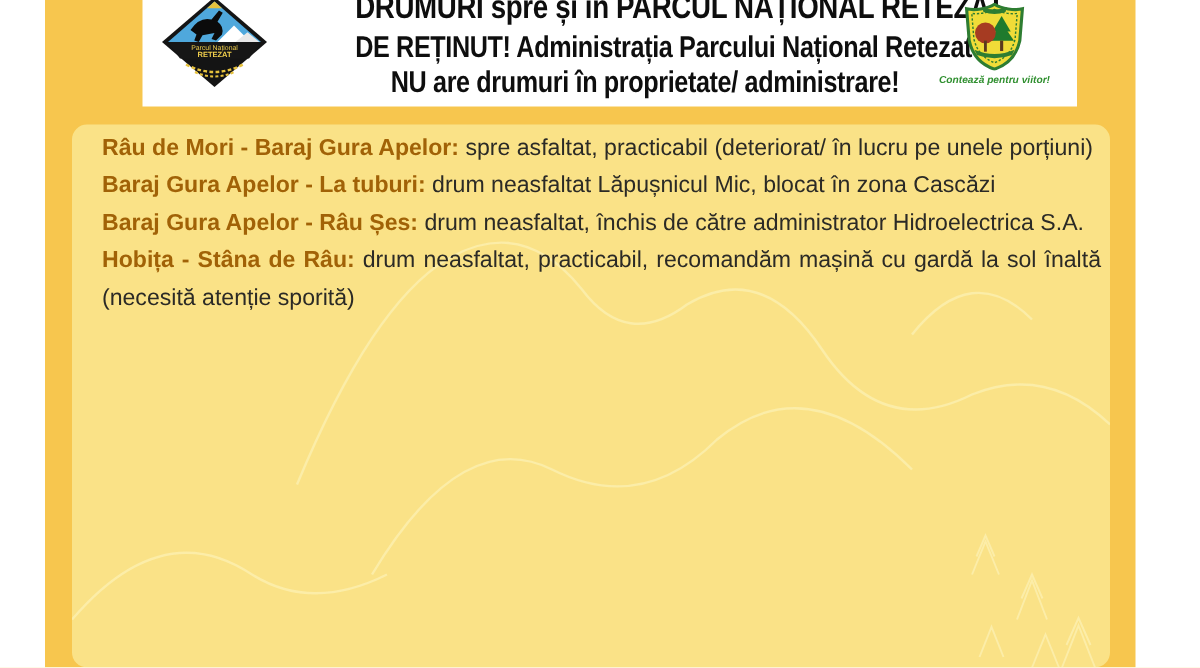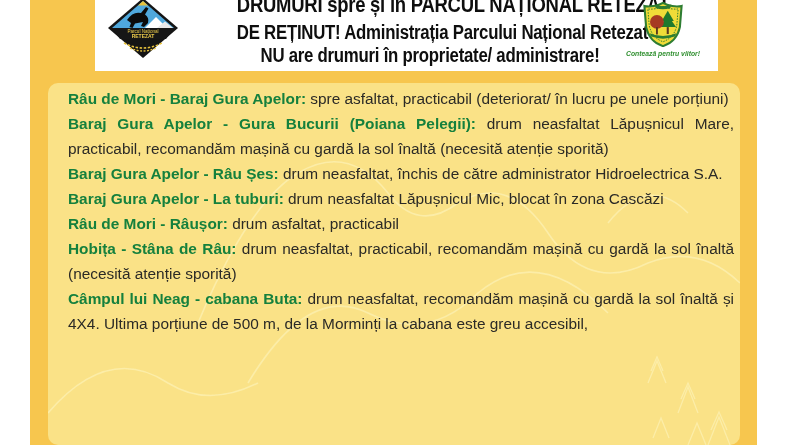--- a/index.html
+++ b/index.html
@@ -17,21 +17,21 @@
   .t3{top:44px;font-size:20px;}
   .right-logo-wrap{position:absolute;right:16px;top:0;width:78px;height:71px;text-align:center;}
   .romsilva-logo{display:block;margin:2px auto 0 auto;width:48px;height:45px;}
   .tagline{margin-top:3px;font-size:6.8px;font-weight:bold;font-style:italic;color:#2F8F2F;white-space:nowrap;}
   
   .panel{position:absolute;left:18px;top:83px;width:692px;height:362px;background:#FAE287;
          border-radius:10px;overflow:hidden;}
   .watermark{position:absolute;left:0;top:0;width:692px;height:362px;pointer-events:none;}
   .roads{position:relative;padding:3px 6px 0 20px;color:#2B2A26;font-size:15.4px;line-height:25px;}
   .road{margin:0;text-align:justify;}
-  .road b{font-weight:bold;color:#15803d;}
+  .road b{font-weight:bold;color:#a16207;}
 </style>
 </head>
 <body>
 
 <div class="screen">
   <div class="poster">
 
     <div class="banner">
 
       <svg class="park-logo" viewBox="0 0 72 60">
@@ -80,30 +80,27 @@
           <path d="M600,300 l9,-22 9,22 m-15,-12 6,-14 6,14"></path>
           <path d="M630,330 l10,-26 10,26 m-17,-14 7,-16 7,16"></path>
           <path d="M660,362 l11,-28 11,28 m-19,-15 8,-18 8,18"></path>
           <path d="M640,362 l9,-22 9,22"></path>
           <path d="M605,355 l8,-20 8,20"></path>
         </g>
       </svg>
       <div class="roads">
   <p class="road"><b>Râu de Mori - Baraj Gura Apelor:</b><span> spre asfaltat, practicabil (deteriorat/ în lucru pe unele porțiuni)</span></p>
 
-  <p class="road"><b>Baraj Gura Apelor - Gura Bucurii (Poiana Pelegii):</b><span> drum neasfaltat Lăpușnicul Mare, practicabil, recomandăm mașină cu gardă la sol înaltă (necesită atenție sporită)</span></p>
+
+  <p class="road"><b>Baraj Gura Apelor - La tuburi:</b><span> drum neasfaltat Lăpușnicul Mic, blocat în zona Cascăzi</span></p>
 
   <p class="road"><b>Baraj Gura Apelor - Râu Șes:</b><span> drum neasfaltat, închis de către administrator Hidroelectrica S.A.</span></p>
 
-  <p class="road"><b>Baraj Gura Apelor - La tuburi:</b><span> drum neasfaltat Lăpușnicul Mic, blocat în zona Cascăzi</span></p>
-
-  <p class="road"><b>Râu de Mori - Râușor:</b><span> drum asfaltat, practicabil</span></p>
 
 
   <p class="road"><b>Hobița - Stâna de Râu:</b><span> drum neasfaltat, practicabil, recomandăm mașină cu gardă la sol înaltă (necesită atenție sporită)</span></p>
 
 
-  <p class="road"><b>Câmpul lui Neag - cabana Buta:</b><span> drum neasfaltat, recomandăm mașină cu gardă la sol înaltă și 4X4. Ultima porțiune de 500 m, de la Morminți la cabana este greu accesibil,</span></p>
 </div>
     </div>
 
   </div>
 </div>
 
 </body></html>

